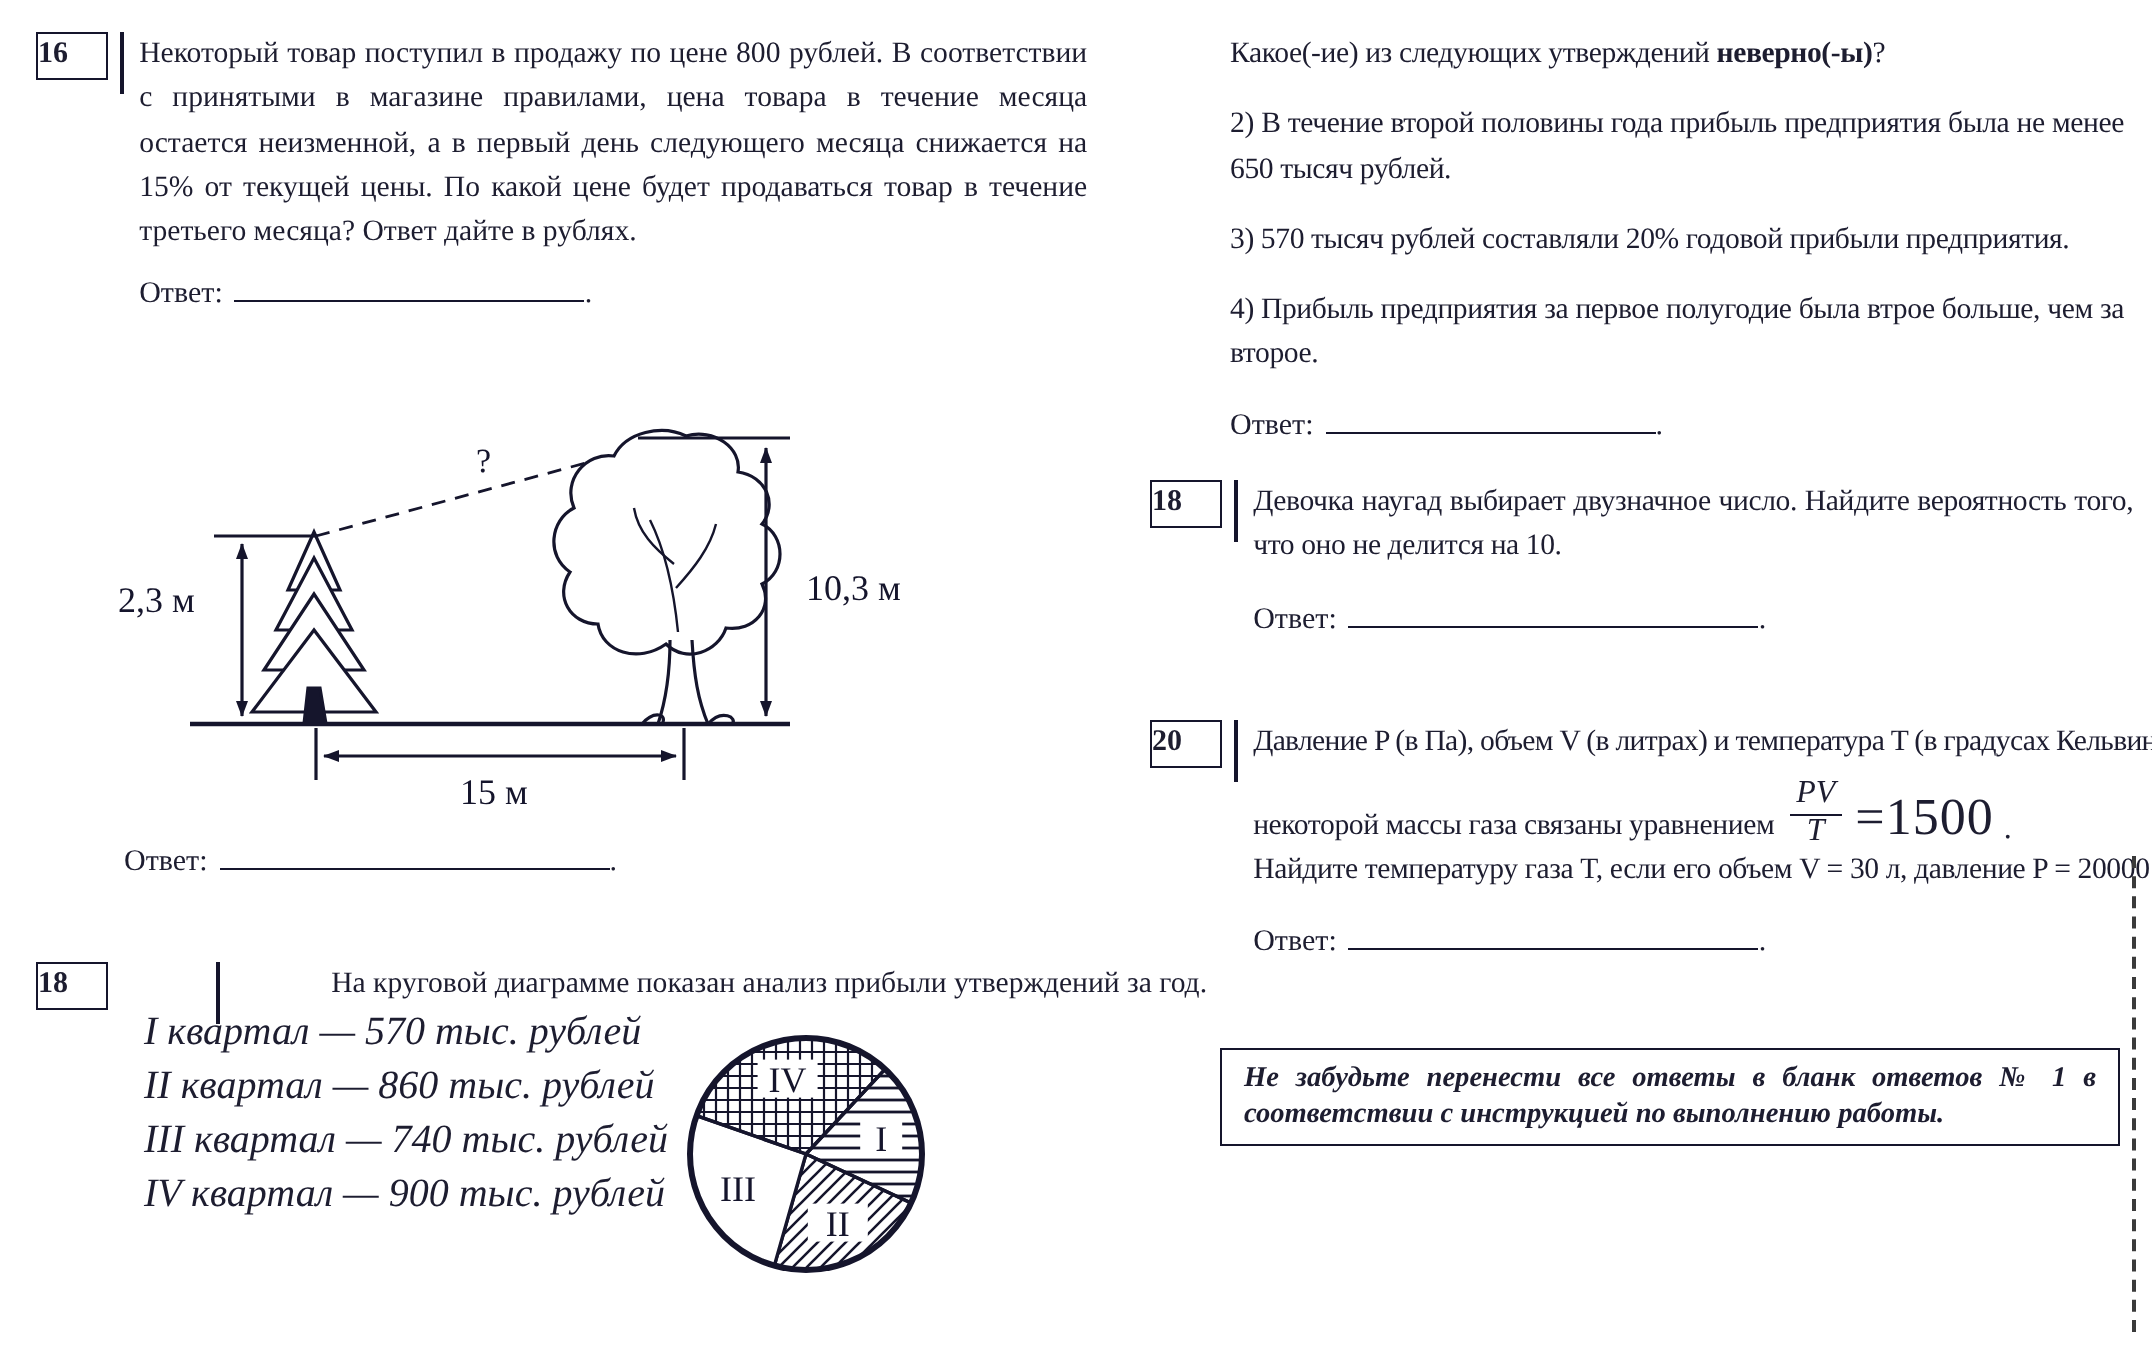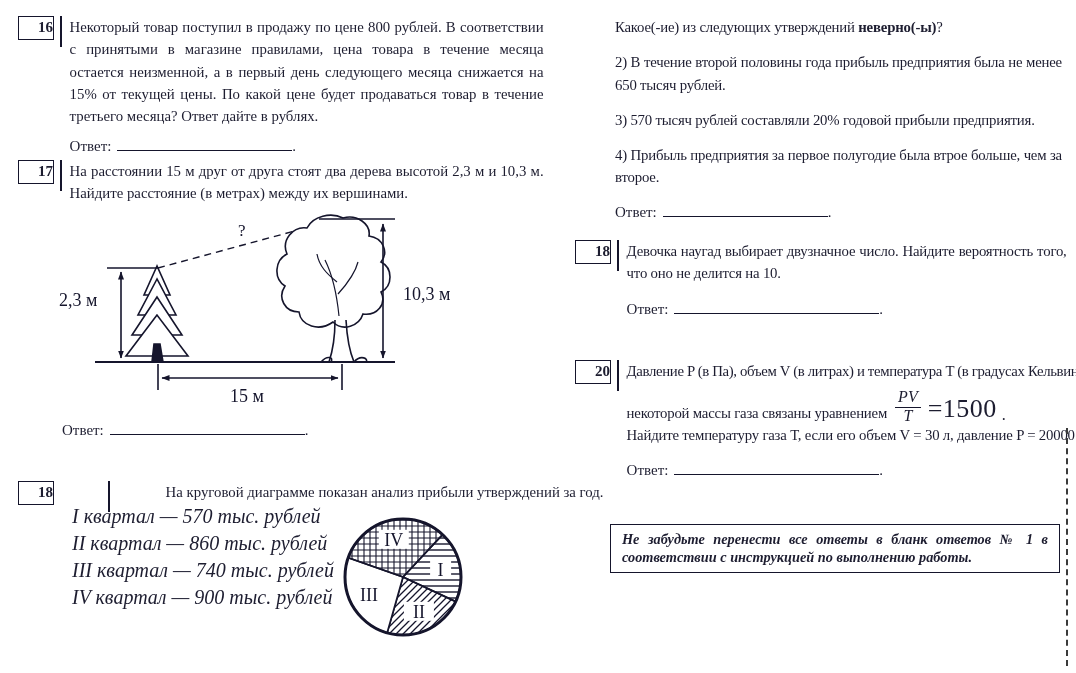--- a/index.html
+++ b/index.html
@@ -2,21 +2,21 @@
 <html><head>
 <meta charset="utf-8">
 <style>
   * { box-sizing: border-box; margin: 0; padding: 0; }
   html,body { background:#ffffff; }
   body { font-family:"Liberation Serif", serif; color:#1d1d30; }
   #page { position:relative; width:1076px; height:673px; background:#fff; overflow:hidden; }
 
   .qblock { position:absolute; display:flex; align-items:flex-start; }
   .qnum { flex:0 0 auto; width:36px; height:24px; border:1.7px solid #15152c;
-          font-weight:bold; font-size:15px; text-align:right; line-height:21px; }
+          font-weight:bold; font-size:15px; text-align:left; line-height:21px; }
   .qdiv { flex:0 0 auto; width:1.6px; height:31px; background:#15152c; margin-left:6px; }
   .qcontent { margin-left:8px; }
   .qtext { font-size:14.8px; line-height:22.3px; text-align:justify; }
   .tight { letter-spacing:-0.2px; }
   .leftw  { width:474px; }
   .rightw { width:440px; }
 
   .answer { font-size:15px; white-space:nowrap; }
   .ans-line { display:inline-block; border-bottom:1.5px solid #15152c; height:13px; margin-left:6px; }
   .w175 { width:175px; } .w195 { width:195px; } .w165 { width:165px; } .w205 { width:205px; }
@@ -54,27 +54,20 @@
     <div class="qnum">16</div>
     <div class="qdiv"></div>
     <div class="qcontent leftw">
       <div class="qtext">Некоторый товар поступил в продажу по цене 800 рублей. В соответствии с принятыми в магазине правилами, цена товара в течение месяца остается неизменной, а в первый день следующего месяца снижается на 15% от текущей цены. По какой цене будет продаваться товар в течение третьего месяца? Ответ дайте в рублях.</div>
       <div class="answer" style="margin-top:11px;">
         <span>Ответ:</span><span class="ans-line w175"></span><span>.</span>
       </div>
     </div>
   </div>
 
-  <div class="qblock" style="left:18px; top:160px;">
-    <div class="qnum">17</div>
-    <div class="qdiv"></div>
-    <div class="qcontent leftw">
-      <div class="qtext">На расстоянии 15 м друг от друга стоят два дерева высотой 2,3 м и 10,3 м. Найдите расстояние (в метрах) между их вершинами.</div>
-    </div>
-  </div>
 
   <svg width="448" height="208" viewBox="0 0 448 208" style="position:absolute; left:55px; top:204px;">
     <defs>
       <marker id="ah" markerWidth="9" markerHeight="8" refX="7.5" refY="3" orient="auto-start-reverse" markerUnits="userSpaceOnUse">
         <path d="M0,0 L8,3 L0,6 Z" fill="#15152c"></path>
       </marker>
     </defs>
 
     <line x1="40" y1="158" x2="340" y2="158" stroke="#15152c" stroke-width="2.2"></line>
 

